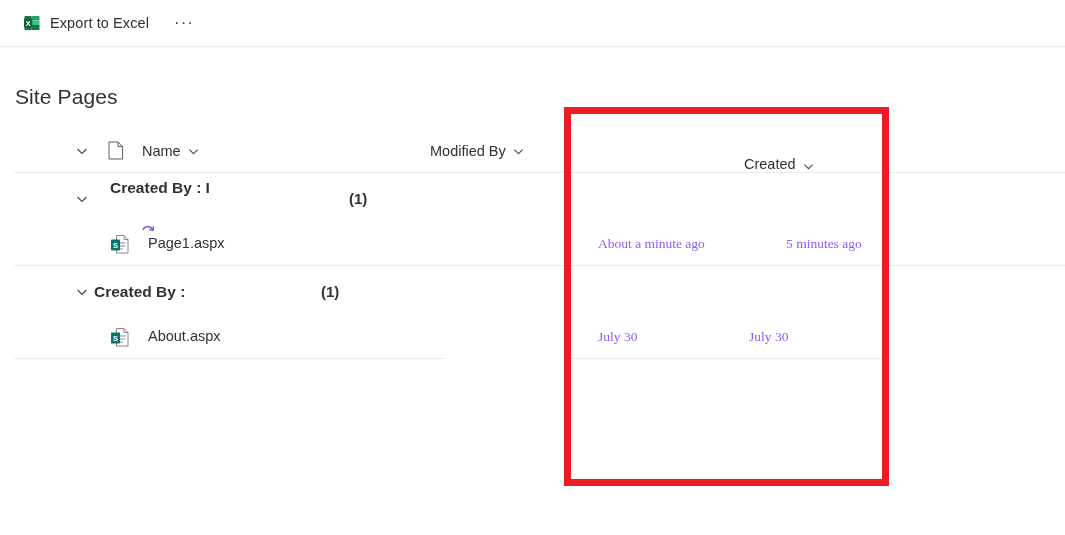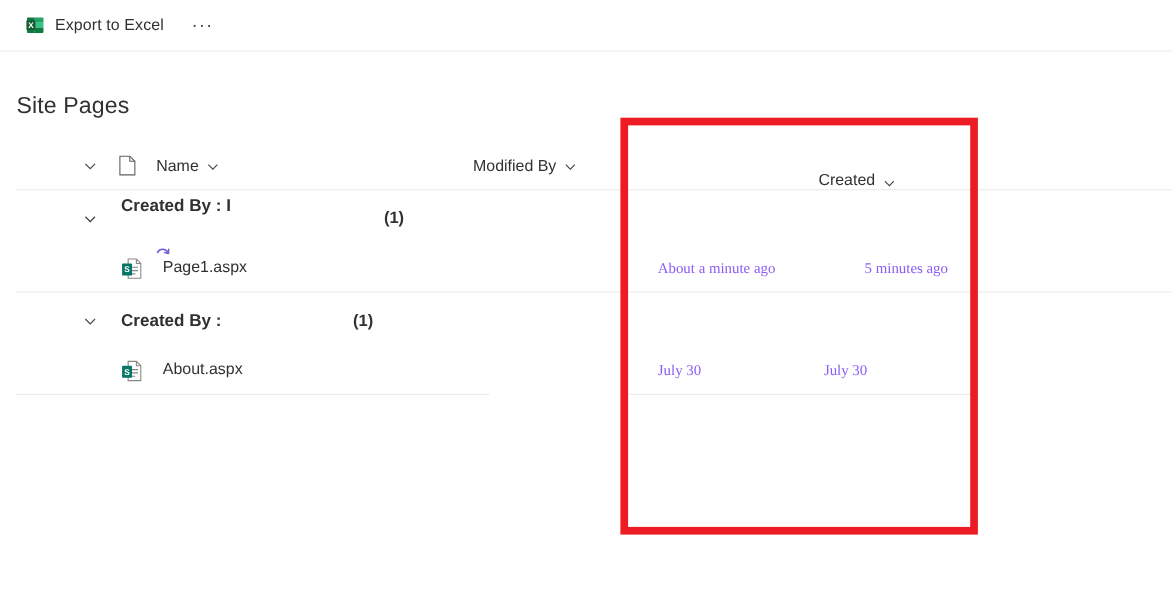--- a/index.html
+++ b/index.html
@@ -325,21 +325,21 @@
   </div>
 
   <div class="divider" style="left:14px; top:135px; width:1051px;"></div>
 
   <div class="group-row" style="left:0; top:140px; width:1065px;">
     <div class="group-chevron" style="left:71px;">
       <svg width="12" height="12" viewBox="0 0 12 12">
         <polyline points="1.6,4 6,8.4 10.4,4" fill="none" stroke="#484644" stroke-width="1.1"></polyline>
       </svg>
     </div>
-    <span class="group-title" style="left:110px; top:13px;">Created By :</span>
+    <span class="group-title" style="left:94px; top:13px;">Created By :</span>
     <span class="group-count" style="left:321px; top:13px;">(1)</span>
   </div>
 
   <div class="item-row" style="left:0; top:186px; width:1065px;">
     <span class="item-icon" style="left:110px; top:10px;">
       <svg width="20" height="22" viewBox="0 0 20 22">
         <path d="M6.5 2.5 H14 L18 6.5 V20 H6.5 Z" fill="#ffffff" stroke="#8a8886" stroke-width="1"></path>
         <polyline points="14,2.5 14,6.5 18,6.5" fill="none" stroke="#8a8886" stroke-width="1"></polyline>
         <line x1="9" y1="10" x2="15.5" y2="10" stroke="#8a8886" stroke-width="1"></line>
         <line x1="9" y1="13" x2="15.5" y2="13" stroke="#8a8886" stroke-width="1"></line>

